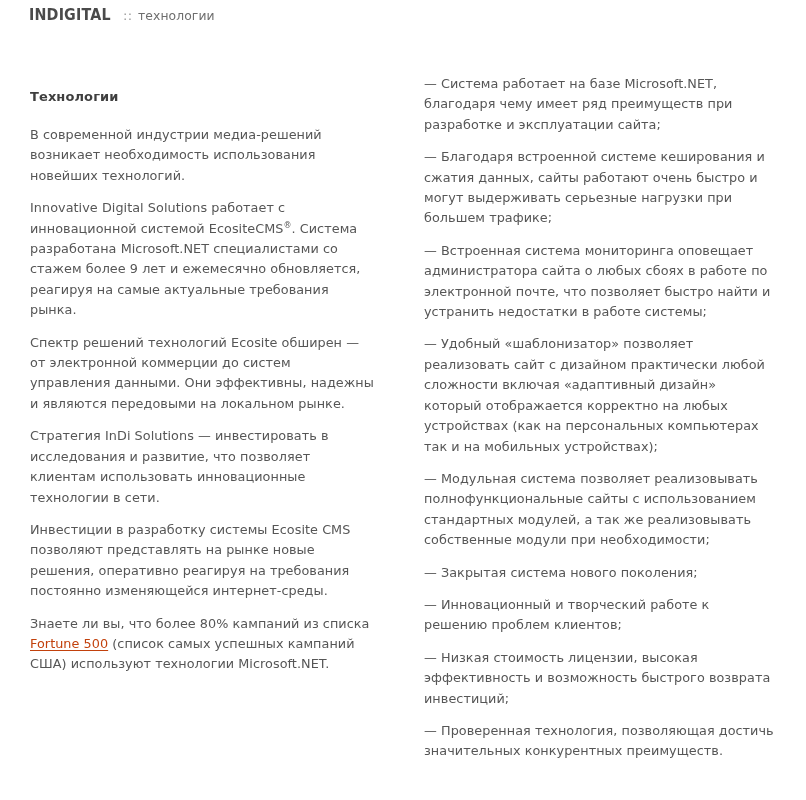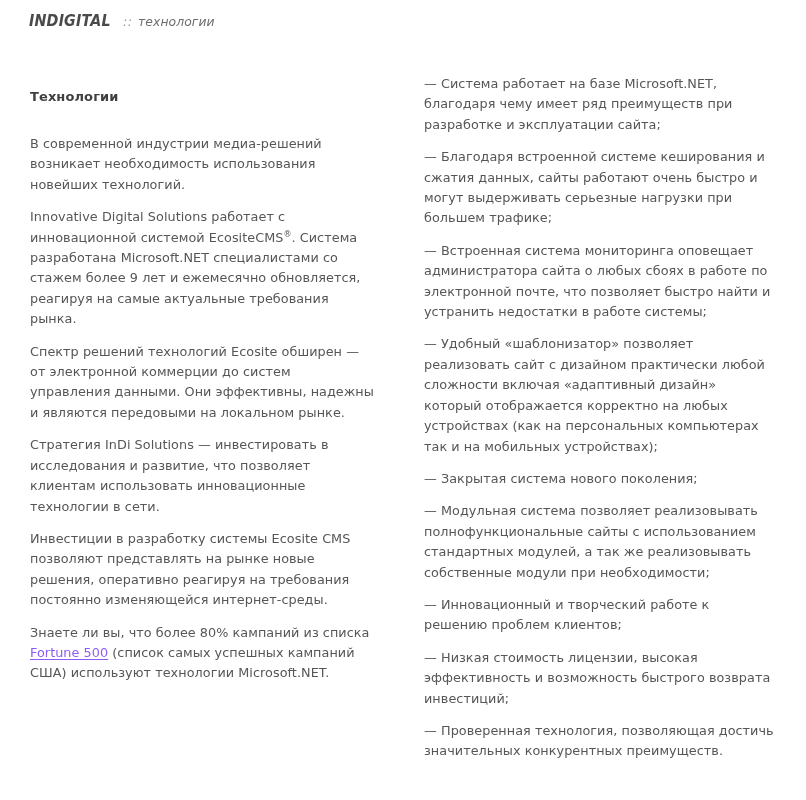--- a/index.html
+++ b/index.html
@@ -14,26 +14,25 @@
     position: relative;
     overflow: hidden;
     font-family: "DejaVu Sans", "Liberation Sans", sans-serif;
     -webkit-font-smoothing: antialiased;
   }
 
   
   .site-header {
     position: absolute;
     left: 29px;
-    top: 12px;
+    top: 6px;
     height: 24px;
     display: flex;
     align-items: baseline;
     white-space: nowrap;
-    font-style: italic;
   }
   .logo-mark {
     font-family: "DejaVu Sans", "Liberation Sans", sans-serif;
     font-weight: 700;
     font-size: 15.5px;
     letter-spacing: 0.2px;
     color: #4a4a4a;
     transform: scaleX(0.92);
     transform-origin: left center;
   }
@@ -89,21 +88,21 @@
 
   p.para {
     margin: 0;
     padding: 0;
   }
   .spacer-title { height: 19px; }
 
   .block + .block { margin-top: 12px; }
 
   a.extlink {
-    color: #8b5cf6;
+    color: #c2410c;
     text-decoration: underline;
     text-underline-offset: 2px;
   }
 
   sup.reg {
     font-size: 8px;
     vertical-align: super;
     line-height: 0;
   }
 </style>
@@ -117,21 +116,21 @@
 </div>
 
 <div class="content">
 
   <div class="col col-left" style="top:88px;">
 
     <h2 class="section-title">Технологии</h2>
 
     <div class="spacer-title"></div>
 
-    <p class="para block" style="margin-top:9px;">В современной индустрии медиа-решений возникает необходимость использования новейших технологий.</p>
+    <p class="para block" style="margin-top:0;">В современной индустрии медиа-решений возникает необходимость использования новейших технологий.</p>
 
     <p class="para block"><span>Innovative Digital Solutions работает с инновационной системой EcositeCMS</span><sup class="reg">®</sup><span>. Система разработана Microsoft.NET специалистами со стажем более 9 лет и ежемесячно обновляется, реагируя на самые актуальные требования рынка.</span></p>
 
     <p class="para block">Спектр решений технологий Ecosite обширен — от электронной коммерции до систем управления данными. Они эффективны, надежны и являются передовыми на локальном рынке.</p>
 
 
     <p class="para block">Стратегия InDi Solutions — инвестировать в исследования и развитие, что позволяет клиентам использовать инновационные технологии в сети.</p>
 
     <p class="para block">Инвестиции в разработку системы Ecosite CMS позволяют представлять на рынке новые решения, оперативно реагируя на требования постоянно изменяющейся интернет-среды.</p>
 
@@ -140,23 +139,23 @@
 
   <div class="col col-right" style="top:65px;">
     <p class="para block" style="margin-top:9px;">— Система работает на базе Microsoft.NET, благодаря чему имеет ряд преимуществ при разработке и эксплуатации сайта;</p>
 
     <p class="para block">— Благодаря встроенной системе кеширования и сжатия данных, сайты работают очень быстро и могут выдерживать серьезные нагрузки при большем трафике;</p>
 
     <p class="para block">— Встроенная система мониторинга оповещает администратора сайта о любых сбоях в работе по электронной почте, что позволяет быстро найти и устранить недостатки в работе системы;</p>
 
     <p class="para block">— Удобный «шаблонизатор» позволяет реализовать сайт с дизайном практически любой сложности включая «адаптивный дизайн» который отображается корректно на любых устройствах (как на персональных компьютерах так и на мобильных устройствах);</p>
 
+    <p class="para block">— Модульная система позволяет реализовывать полнофункциональные сайты с использованием стандартных модулей, а так же реализовывать собственные модули при необходимости;</p>
+
     <p class="para block">— Закрытая система нового поколения;</p>
-
-    <p class="para block">— Модульная система позволяет реализовывать полнофункциональные сайты с использованием стандартных модулей, а так же реализовывать собственные модули при необходимости;</p>
 
     <p class="para block">— Инновационный и творческий работе к решению проблем клиентов;</p>
 
     <p class="para block">— Низкая стоимость лицензии, высокая эффективность и возможность быстрого возврата инвестиций;</p>
 
     <p class="para block">— Проверенная технология, позволяющая достичь значительных конкурентных преимуществ.</p>
   </div>
 
 </div>
 

